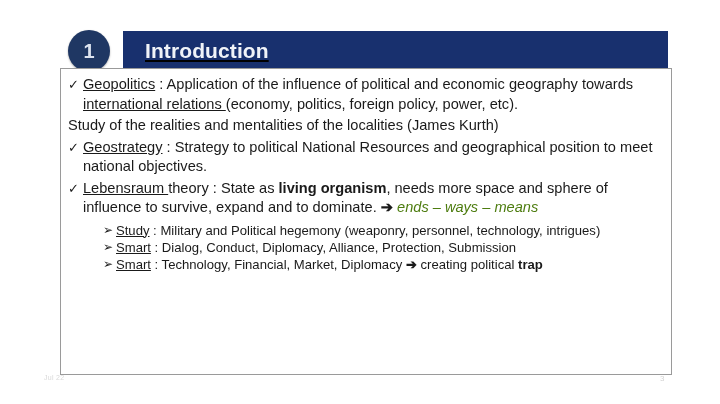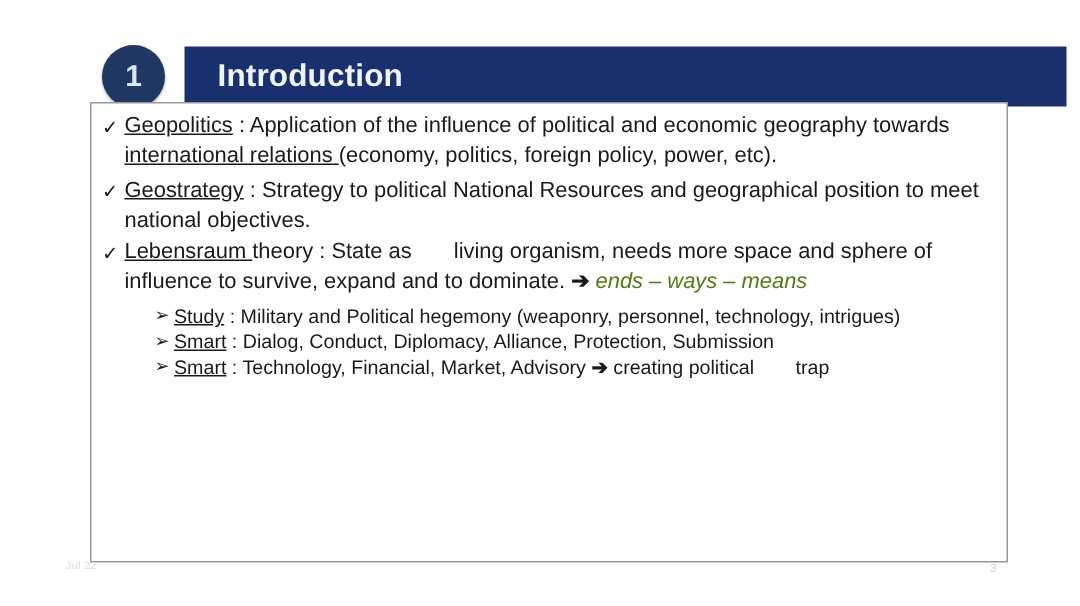--- a/index.html
+++ b/index.html
@@ -43,25 +43,26 @@
     justify-content: center;
     color: #dce3ef;
     font-size: 20px;
     font-weight: bold;
     line-height: 1;
   }
   .title-bar {
     position: absolute;
     left: 123px;
     top: 17px;
-    width: 588px;
+    width: 545px;
     height: 40px;
     background: #18306e;
     display: flex;
     align-items: center;
+    text-decoration: underline;
   }
   .title-text {
     color: #f0f3f8;
     font-size: 21px;
     font-weight: bold;
     letter-spacing: 0.1px;
     padding-left: 22px;
   }
 
   
@@ -111,21 +112,21 @@
     line-height: 17px;
   }
   .bullet-2 > .arrowhead {
     position: absolute;
     left: 36px;
     top: 0px;
     font-size: 12px;
     color: #1a1a1a;
   }
 
-  .b { font-weight: normal; margin-left: 24px; }
+  .b { font-weight: bold; }
   .u { text-decoration: underline; }
   .bu { font-weight: normal; text-decoration: underline; }
   .blue-ital {
     color: #4d7c0f;
     font-style: italic;
   }
   .arrow-glyph {
     font-weight: bold;
   }
 
@@ -165,20 +166,21 @@
 
   <div class="content-box">
 
     <div class="line bullet-1">
       <span class="tick">✓</span>
       <span class="bu">Geopolitics</span><span> : </span><span>Application of the influence of political and economic geography towards </span><span class="u">international relations </span><span>(economy, politics, foreign policy, power, etc).</span>
     </div>
 
     <div class="gap-xs"></div>
 
+    <div class="line plain-para">Study of the realities and mentalities of the localities (James Kurth)</div>
 
     <div class="gap-xs"></div>
 
     <div class="line bullet-1">
       <span class="tick">✓</span>
       <span class="bu">Geostrategy</span><span> : </span><span>Strategy to political National Resources and geographical position to meet national objectives.</span>
     </div>
 
     <div class="gap-xs"></div>
 
@@ -194,21 +196,21 @@
       <span class="u">Study</span><span> : </span><span>Military and Political hegemony  (weaponry, personnel, technology, intrigues)</span>
     </div>
 
     <div class="line bullet-2">
       <span class="arrowhead">➢</span>
       <span class="u">Smart</span><span> : </span><span>Dialog, Conduct, Diplomacy, Alliance, Protection, Submission</span>
     </div>
 
     <div class="line bullet-2">
       <span class="arrowhead">➢</span>
-      <span class="u">Smart</span><span> : </span><span>Technology, Financial, Market, Advisory </span><span class="arrow-glyph">➔</span><span> creating political </span><span class="b">trap</span>
+      <span class="u">Smart</span><span> : </span><span>Technology, Financial, Market, Diplomacy </span><span class="arrow-glyph">➔</span><span> creating political </span><span class="b">trap</span>
     </div>
 
   </div>
 
   <div class="footer-left">Jul 22</div>
   <div class="footer-right">3</div>
 
 </div>
 
 </body></html>

